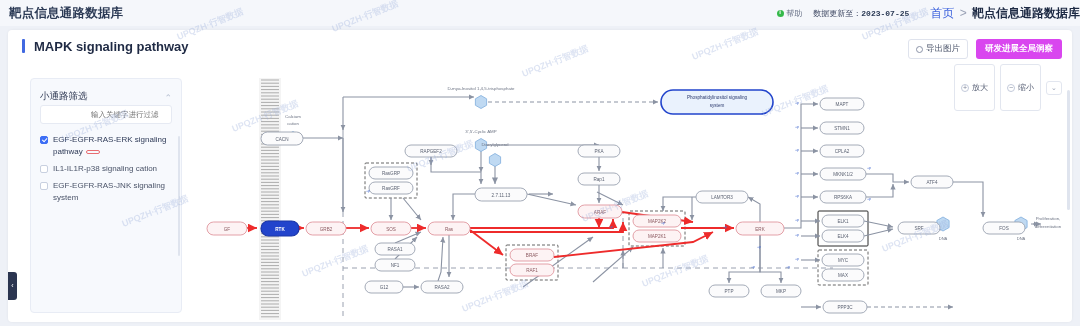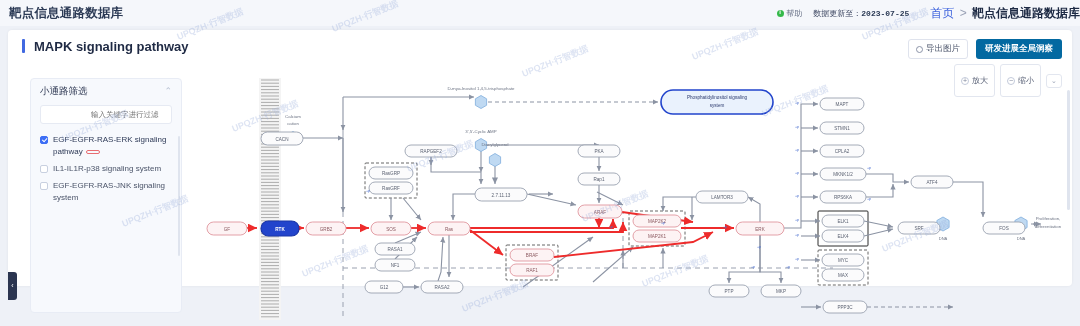--- a/index.html
+++ b/index.html
@@ -21,55 +21,55 @@
   .dot-help::after{ content:"i"; position:absolute; left:2.4px; top:-0.4px;
     font-size:6px; color:#fff; font-weight:bold; }
   .upd{ color:#3b4560;font-family:Liberation Mono, monospace; }
   .upd b{ color:#2b3a55; }
   .crumb{ margin-left:10px; font-size:12px; }
   .crumb a{ color:#3e63dd; text-decoration:none; }
   .crumb .sep{ color:#9aa2b6; margin:0 2px; }
   .crumb b{ color:#1d2a44; }
 
   
-  .card{ position:absolute; left:8px; top:30px; width:1064px; height:256px;
+  .card{ position:absolute; left:8px; top:30px; width:1064px; height:292px;
     background:#ffffff; border-radius:4px; box-shadow:0 0 3px rgba(0,0,0,.06); }
 
   .page-title-row{ position:absolute; left:0; top:0; width:100%; height:32px;
     display:flex; align-items:center; }
   .tbar{ width:3px; height:14px; background:#4169e1; margin-left:14px;
     border-radius:1px; }
   .page-title{ font-size:13px; font-weight:bold; color:#1f2a44; margin-left:9px; }
 
   .actions{ position:absolute; right:10px; top:9px; display:flex;
     align-items:center; gap:8px; }
   .btn{ font-size:8.5px; border-radius:3px; display:flex; align-items:center;
     gap:3px; cursor:pointer; white-space:nowrap; }
   .btn-ghost{ border:1px solid #dfe3ed; background:#fff; color:#4a5369;
     padding:3px 7px; }
-  .btn-primary{ background:#0369a1; color:#fff; padding:4px 9px;
+  .btn-primary{ background:#d946ef; color:#fff; padding:4px 9px;
     font-weight:bold; border:none; }
   .ic-export{ width:7px; height:7px; border:1px solid #8b93a8; border-radius:50%;
     display:inline-block; }
 
   .zoomrow{ position:absolute; right:10px; top:34px; display:flex;
     align-items:center; gap:5px; }
   .zbtn{ border:1px solid #e2e6ef; background:#fff; color:#5a6277;
-    font-size:8px; border-radius:3px; padding:10px 6px; display:flex;
+    font-size:8px; border-radius:3px; padding:17px 6px; display:flex;
     align-items:center; gap:3px; cursor:pointer; }
   .zsign{ width:8px;height:8px;border:1px solid #c3cada;border-radius:50%;
     color:#7d8599;font-size:7px;line-height:6.5px;text-align:center; }
   .zchev{ width:16px;height:14px;border:1px solid #e2e6ef;background:#fff;
     border-radius:3px; color:#9aa3b6; font-size:7px; text-align:center;
     line-height:12.5px; cursor:pointer; }
 
   
   .panel{ position:absolute; left:22px; top:48px; width:152px; height:235px;
     background:#f7f9fd; border:1px solid #e8ecf5; border-radius:4px; }
-  .panel-head{ display:flex; align-items:center; height:24px; padding:0 9px; }
+  .panel-head{ display:flex; align-items:flex-end; height:24px; padding:0 9px; }
   .panel-title{ font-size:9.5px; color:#2b3550; }
   .chev-up{ margin-left:auto; color:#b7c0d2; font-size:9px; }
   .search{ margin:2px 9px 0 9px; height:19px; background:#fff;
     border:1px solid #e6eaf3; border-radius:3px; display:flex;
     align-items:center; padding:0 6px; }
   .search input{ border:none; outline:none; width:100%; font-size:7.5px;
     color:#aeb5c6; font-family:inherit; background:transparent;padding-left:44px; }
   .list{ margin-top:10px; padding:0 6px 0 9px; height:178px; overflow:hidden;
     position:relative; }
   .opt{ display:flex; gap:5px; margin-bottom:5px; cursor:pointer; }
@@ -162,21 +162,21 @@
         <input placeholder="输入关键字进行过滤" style="">
       </div>
       <div class="list" id="opt-list">
         <div class="vscroll"></div>
       <div class="opt sel">
             <span class="cb on"></span>
             <span class="opt-lbl">EGF-EGFR-RAS-ERK signaling pathway<span class="tag-line"></span></span>
           </div>
           <div class="opt">
             <span class="cb"></span>
-            <span class="opt-lbl">IL1-IL1R-p38 signaling system</span>
+            <span class="opt-lbl">IL1-IL1R-p38 signaling cation</span>
           </div>
           <div class="opt">
             <span class="cb"></span>
             <span class="opt-lbl">EGF-EGFR-RAS-JNK signaling system</span>
           </div>
         </div>
     </div>
 
     <div class="collapse-handle">‹</div>
 

